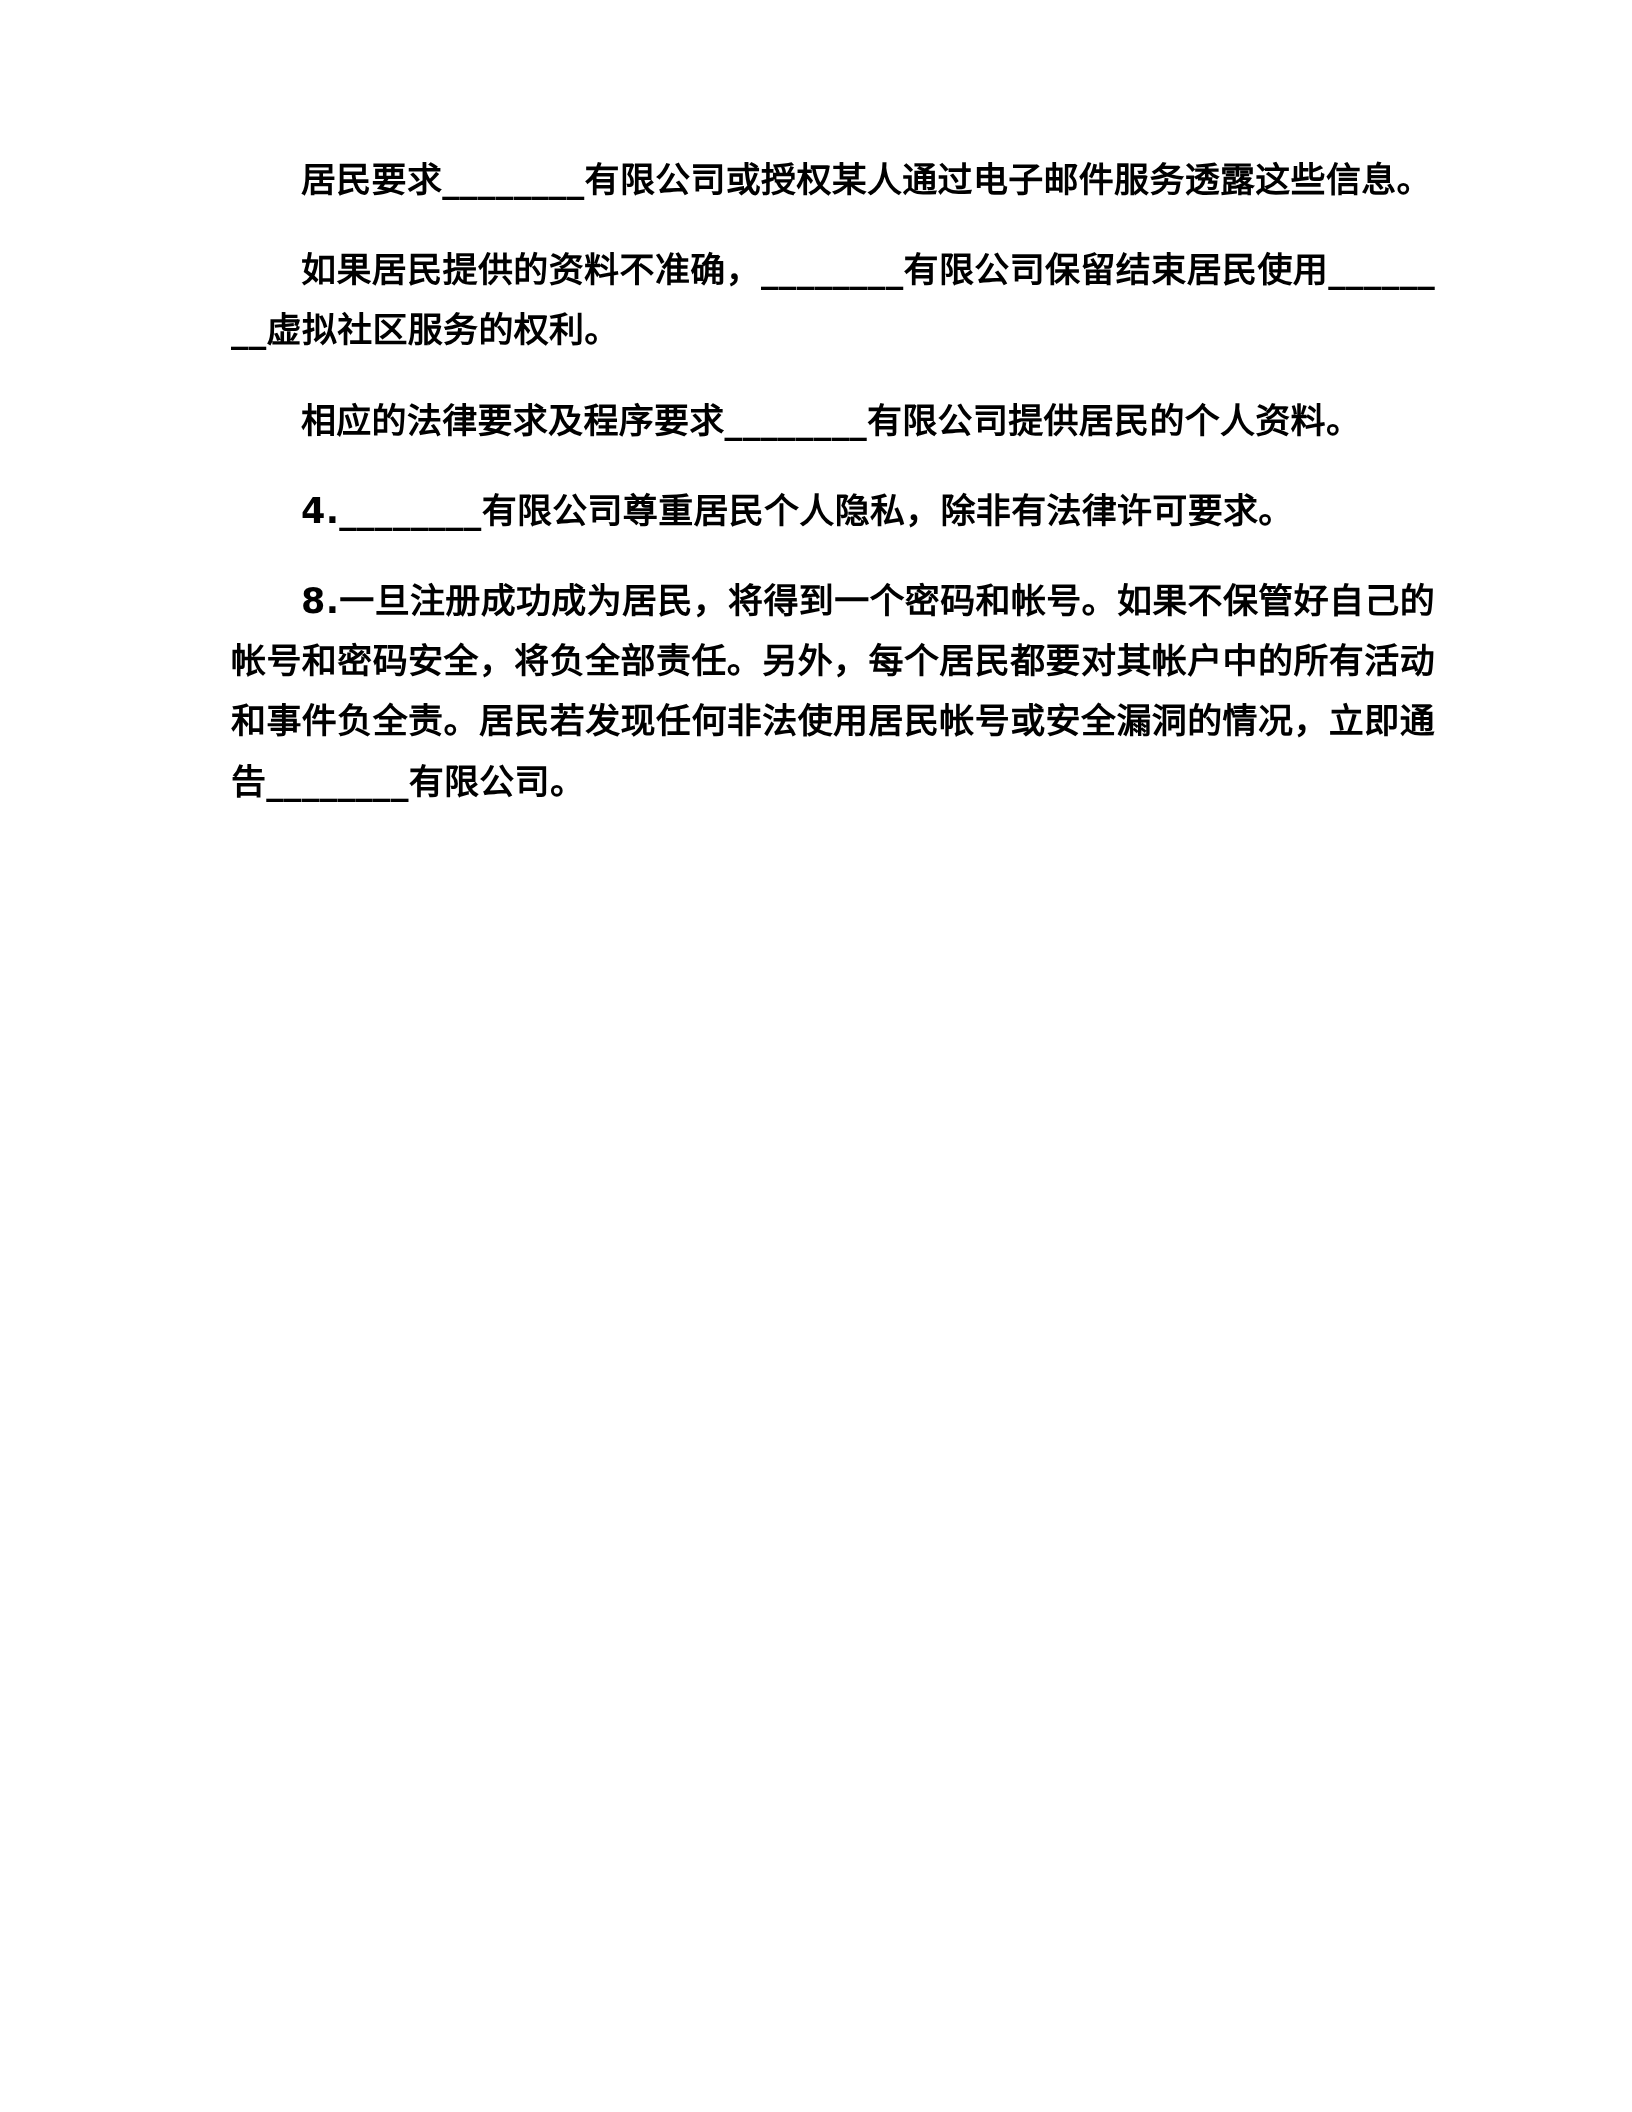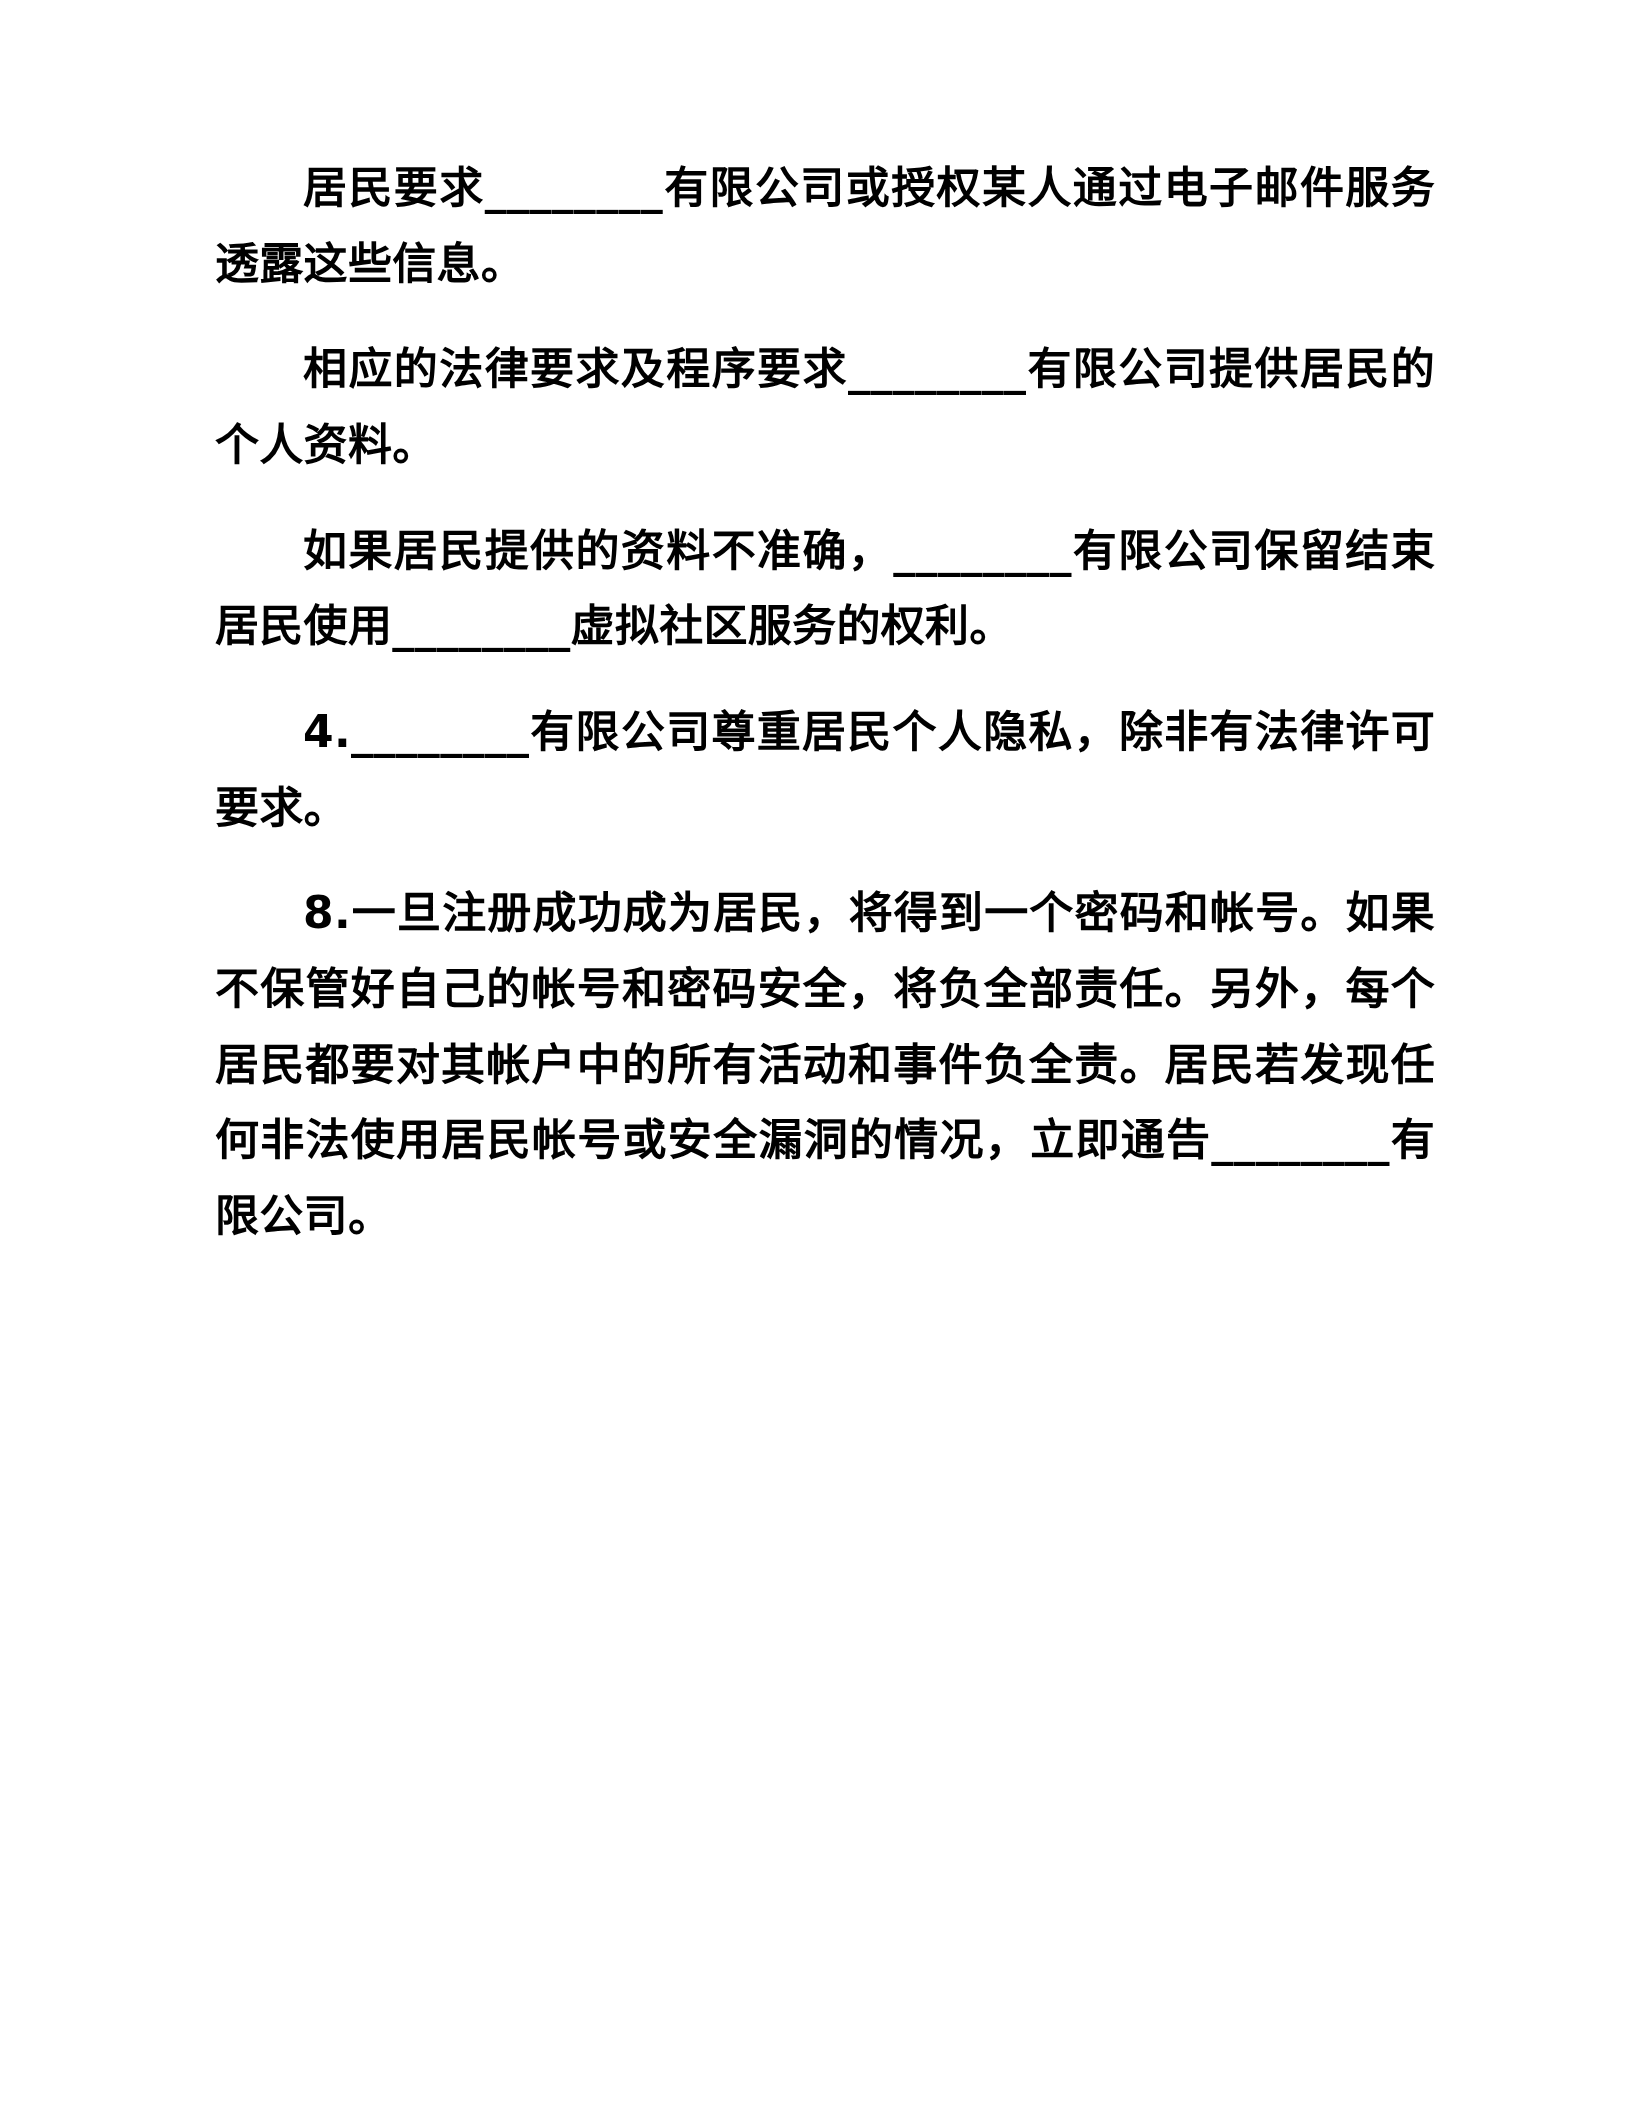--- a/index.html
+++ b/index.html
@@ -14,37 +14,37 @@
     background: #ffffff;
     position: relative;
     box-sizing: border-box;
     padding: 150px 200px 0 215px;
     font-family: "DejaVu Sans", "Liberation Sans", sans-serif;
   }
   .doc-body {
     width: 1220px;
   }
   p.para {
-    margin: 0 0 30px 0;
-    font-size: 44px;
+    margin: 0 0 30px 16px;
+    font-size: 35px;
     line-height: 1.72;
     color: #000000;
     text-align: justify;
     font-weight: 600;
     letter-spacing: 0.3px;
     word-break: break-all;
   }
   p.indent {
     text-indent: 2em;
   }
 </style>
 </head>
 <body>
 
 <div class="page">
   <div class="doc-body">
     <p class="para indent">居民要求________有限公司或授权某人通过电子邮件服务透露这些信息。</p>
+    <p class="para indent">如果居民提供的资料不准确，________有限公司保留结束居民使用________虚拟社区服务的权利。</p>
     <p class="para indent">相应的法律要求及程序要求________有限公司提供居民的个人资料。</p>
-    <p class="para indent">如果居民提供的资料不准确，________有限公司保留结束居民使用________虚拟社区服务的权利。</p>
     <p class="para indent">4.________有限公司尊重居民个人隐私，除非有法律许可要求。</p>
     <p class="para indent">8.一旦注册成功成为居民，将得到一个密码和帐号。如果不保管好自己的帐号和密码安全，将负全部责任。另外，每个居民都要对其帐户中的所有活动和事件负全责。居民若发现任何非法使用居民帐号或安全漏洞的情况，立即通告________有限公司。</p>
   </div>
 </div>
 
 </body></html>

